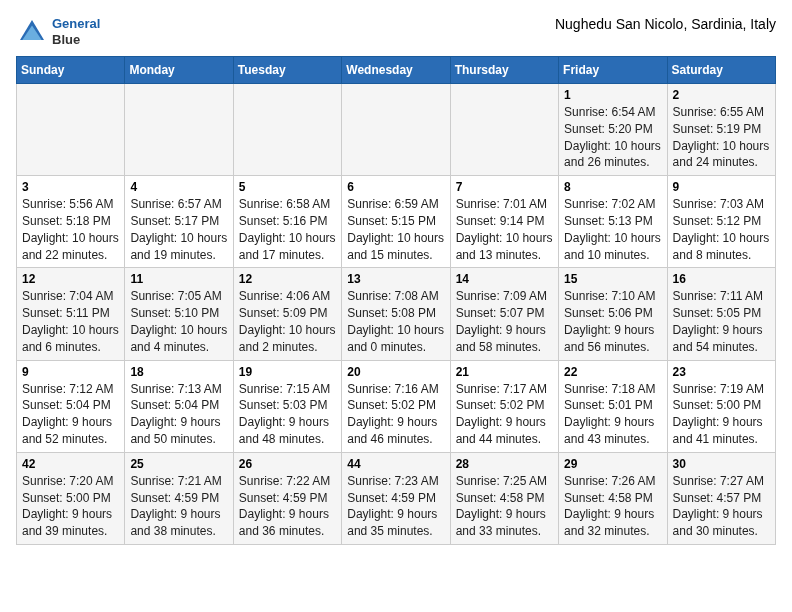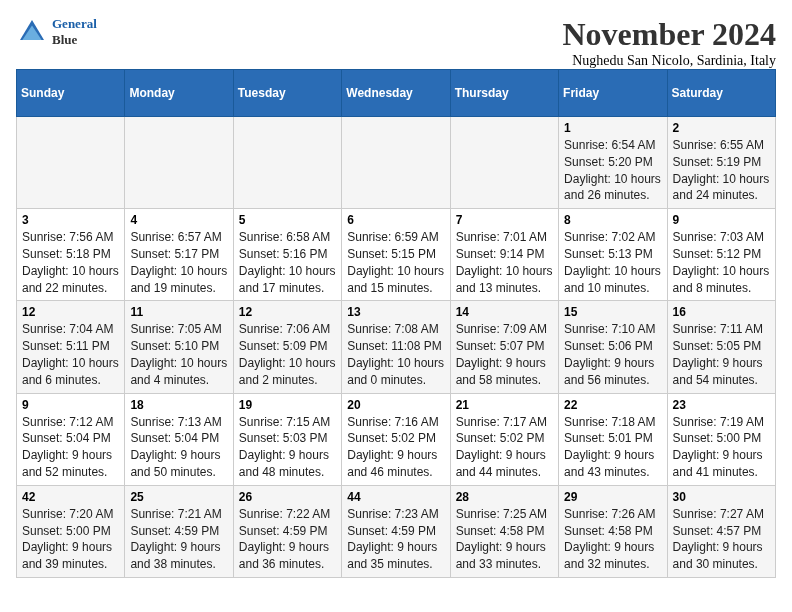--- a/index.html
+++ b/index.html
@@ -7,21 +7,21 @@
       font-family: Arial, sans-serif;
       background: #fff;
       width: 792px;
       min-height: 612px;
       padding: 16px;
     }
     .header {
       display: flex;
       justify-content: space-between;
       align-items: flex-start;
-      font-family: Liberation Serif, serif;
+      margin-bottom: 8px;
     }
     .logo {
       display: flex;
       align-items: center;
       gap: 4px;
     }
     .logo-text {
       font-size: 13px;
       font-weight: bold;
       line-height: 1.2;
@@ -47,21 +47,21 @@
     table {
       width: 100%;
       border-collapse: collapse;
       font-size: 11px;
     }
     thead tr {
       background-color: #2a6cb5;
       color: #fff;
     }
     thead th {
-      padding: 16px 4px;
+      padding: 6px 4px;
       text-align: left;
       font-size: 12px;
       font-weight: bold;
       border: 1px solid #1a5a9a;
     }
     tbody tr {
       vertical-align: top;
     }
     tbody tr:nth-child(odd) {
       background-color: #f5f5f5;
@@ -100,21 +100,20 @@
     <svg class="logo-icon" viewBox="0 0 40 40">
       <polygon points="20,5 35,30 5,30" fill="#2a6cb5"></polygon>
       <polygon points="20,12 32,30 8,30" fill="#6aaee0"></polygon>
     </svg>
     <div class="logo-text">
       <div><span class="logo-blue">General</span></div>
       <div>Blue</div>
     </div>
   </div>
   <div class="title-block">
-    <div class="month-title">November 2024</div>
     <div class="location">Nughedu San Nicolo, Sardinia, Italy</div>
   </div>
 </div>
 
 <table>
   <thead>
     <tr>
     <th>Sunday</th>
         <th>Monday</th>
         <th>Tuesday</th>
@@ -140,21 +139,21 @@
         <td>
           <span class="day-number">2</span>
           <div class="day-info">Sunrise: 6:55 AM
 Sunset: 5:19 PM
 Daylight: 10 hours and 24 minutes.</div>
         </td>
       </tr>
       <tr>
         <td>
           <span class="day-number">3</span>
-          <div class="day-info">Sunrise: 7:56 AM
+          <div class="day-info">Sunrise: 5:56 AM
 Sunset: 5:18 PM
 Daylight: 10 hours and 22 minutes.</div>
         </td>
         <td>
           <span class="day-number">4</span>
           <div class="day-info">Sunrise: 6:57 AM
 Sunset: 5:17 PM
 Daylight: 10 hours and 19 minutes.</div>
         </td>
         <td>
@@ -196,28 +195,28 @@
 Daylight: 10 hours and 6 minutes.</div>
         </td>
         <td>
           <span class="day-number">11</span>
           <div class="day-info">Sunrise: 7:05 AM
 Sunset: 5:10 PM
 Daylight: 10 hours and 4 minutes.</div>
         </td>
         <td>
           <span class="day-number">12</span>
-          <div class="day-info">Sunrise: 7:06 AM
+          <div class="day-info">Sunrise: 4:06 AM
 Sunset: 5:09 PM
 Daylight: 10 hours and 2 minutes.</div>
         </td>
         <td>
           <span class="day-number">13</span>
           <div class="day-info">Sunrise: 7:08 AM
-Sunset: 11:08 PM
+Sunset: 5:08 PM
 Daylight: 10 hours and 0 minutes.</div>
         </td>
         <td>
           <span class="day-number">14</span>
           <div class="day-info">Sunrise: 7:09 AM
 Sunset: 5:07 PM
 Daylight: 9 hours and 58 minutes.</div>
         </td>
         <td>
           <span class="day-number">15</span>

